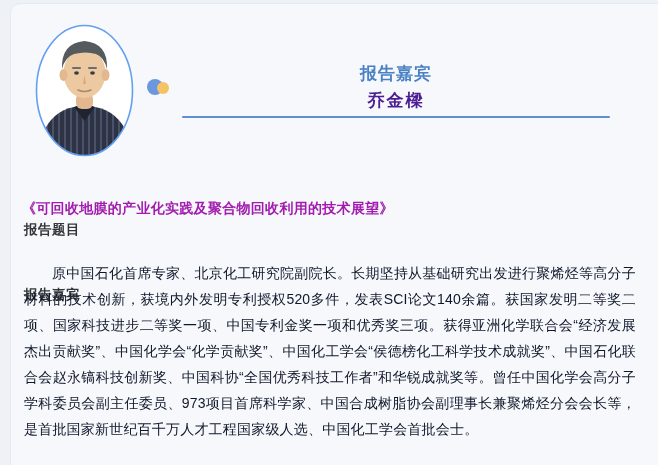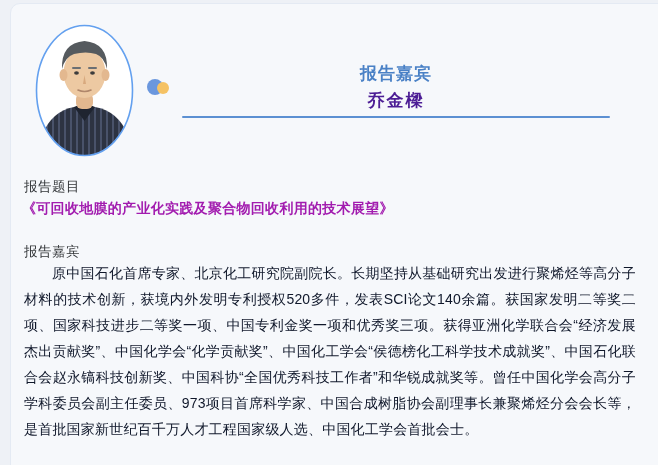--- a/index.html
+++ b/index.html
@@ -50,21 +50,21 @@
     font-size: 17px; font-weight: bold; color: #4c1d95; letter-spacing: 2px;
   }
   .divider {
     position: absolute; left: 0; top: 116px; width: 100%;
     height: 2px; border-radius: 1px;
   }
 
   
   .section-heading {
     position: absolute; left: 24px;
-    font-size: 13.5px; font-weight: normal; color: #333639; letter-spacing: .5px;
+    font-size: 13.5px; font-weight: bold; color: #333639; letter-spacing: .5px; margin-top: 43px;
   }
   #title-heading { top: 178px; }
   #title-body {
     position: absolute; left: 22px; top: 200px; width: 616px;
     font-size: 14px; font-weight: bold; color: #a21caf; letter-spacing: .3px;
   }
   #bio-heading { top: 243px; }
   #bio-body {
     position: absolute; left: 24px; top: 260px; width: 612px;
     font-size: 14px; color: #0f172a; line-height: 26px;

